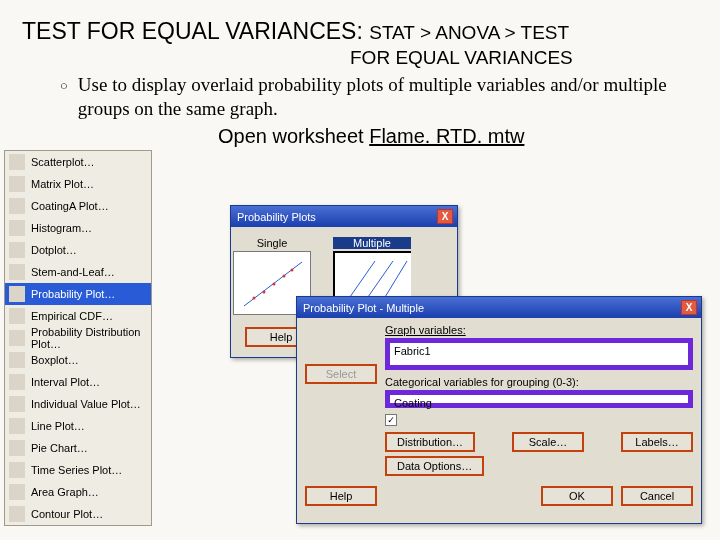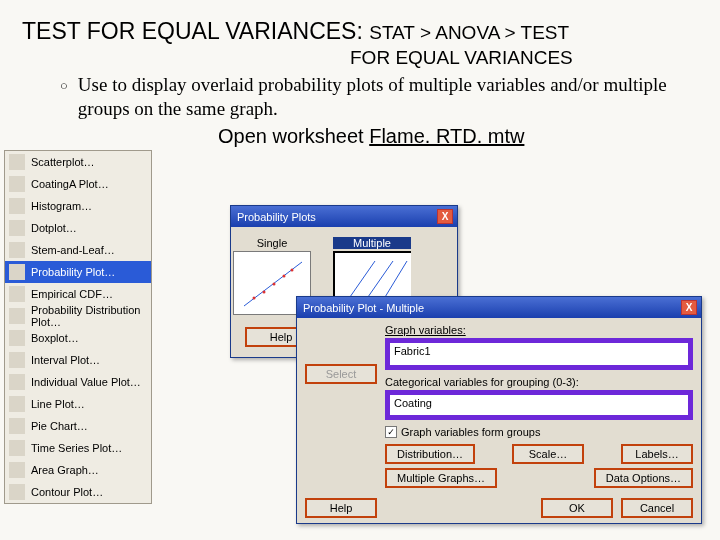--- a/index.html
+++ b/index.html
@@ -123,21 +123,21 @@
   #d2 .body { display: flex; padding: 6px 8px; gap: 8px; }
   #d2 .col-list {
     width: 76px; height: 110px;
     background: #fff; border: 1px solid #7a7a7a;
     font-size: 10px; padding: 2px 3px;
     line-height: 1.3;
   }
   #d2 .rightcol { flex: 1; }
   #d2 .lbl { margin-bottom: 2px; text-decoration: underline; }
   #d2 .gvars { height: 32px; margin-bottom: 6px; }
-  #d2 .catvar { height: 30px; margin-bottom: 6px; }
+  #d2 .catvar { height: 18px; margin-bottom: 6px; }
   #d2 .chk { display: flex; align-items: center; gap: 4px; margin: 4px 0 6px; }
   #d2 .btnrow { display: flex; gap: 4px; justify-content: space-between; margin-bottom: 4px; }
   #d2 .footer {
     display: flex; justify-content: space-between;
     padding: 0 8px 8px;
   }
   #d2 .footer .right { display: flex; gap: 8px; }
 </style>
 </head>
 <body>
@@ -154,20 +154,24 @@
 </div>
 
 <div class="open-line">
   <span>Open worksheet </span><span class="fname">Flame. RTD. mtw</span>
 </div>
 
 <div class="menu" id="menu">
     <div class="menu-row">
       <span class="menu-icon"></span>
       <span>Scatterplot…</span>
+    </div>
+    <div class="menu-row">
+      <span class="menu-icon"></span>
+      <span>Matrix Plot…</span>
     </div>
     <div class="menu-row">
       <span class="menu-icon"></span>
       <span>CoatingA Plot…</span>
     </div>
     <div class="menu-row">
       <span class="menu-icon"></span>
       <span>Histogram…</span>
     </div>
     <div class="menu-row">
@@ -271,29 +275,27 @@
       <div style="height:40px"></div>
       <span class="btn disabled">Select</span>
     </div>
     <div class="rightcol">
       <div class="lbl">Graph variables:</div>
       <div class="field gvars"><span>Fabric1</span></div>
       <div class="lbl" style="text-decoration:none">Categorical variables for grouping (0-3):</div>
       <div class="field catvar"><span>Coating</span></div>
       <div class="chk">
         <span style="width:12px;height:12px;border:1px solid #777;background:#fff;display:inline-flex;align-items:center;justify-content:center;font-size:9px;">✓</span>
-        <span>Graph variables form groups</span>
       </div>
       <div class="btnrow">
         <span class="btn">Distribution…</span>
         <span class="btn">Scale…</span>
         <span class="btn">Labels…</span>
       </div>
       <div class="btnrow">
-        <span class="btn">Multiple Graphs…</span>
         <span class="btn">Data Options…</span>
       </div>
     </div>
   </div>
   <div class="footer">
     <span class="btn">Help</span>
     <span class="right">
       <span class="btn">OK</span>
       <span class="btn">Cancel</span>
     </span>

